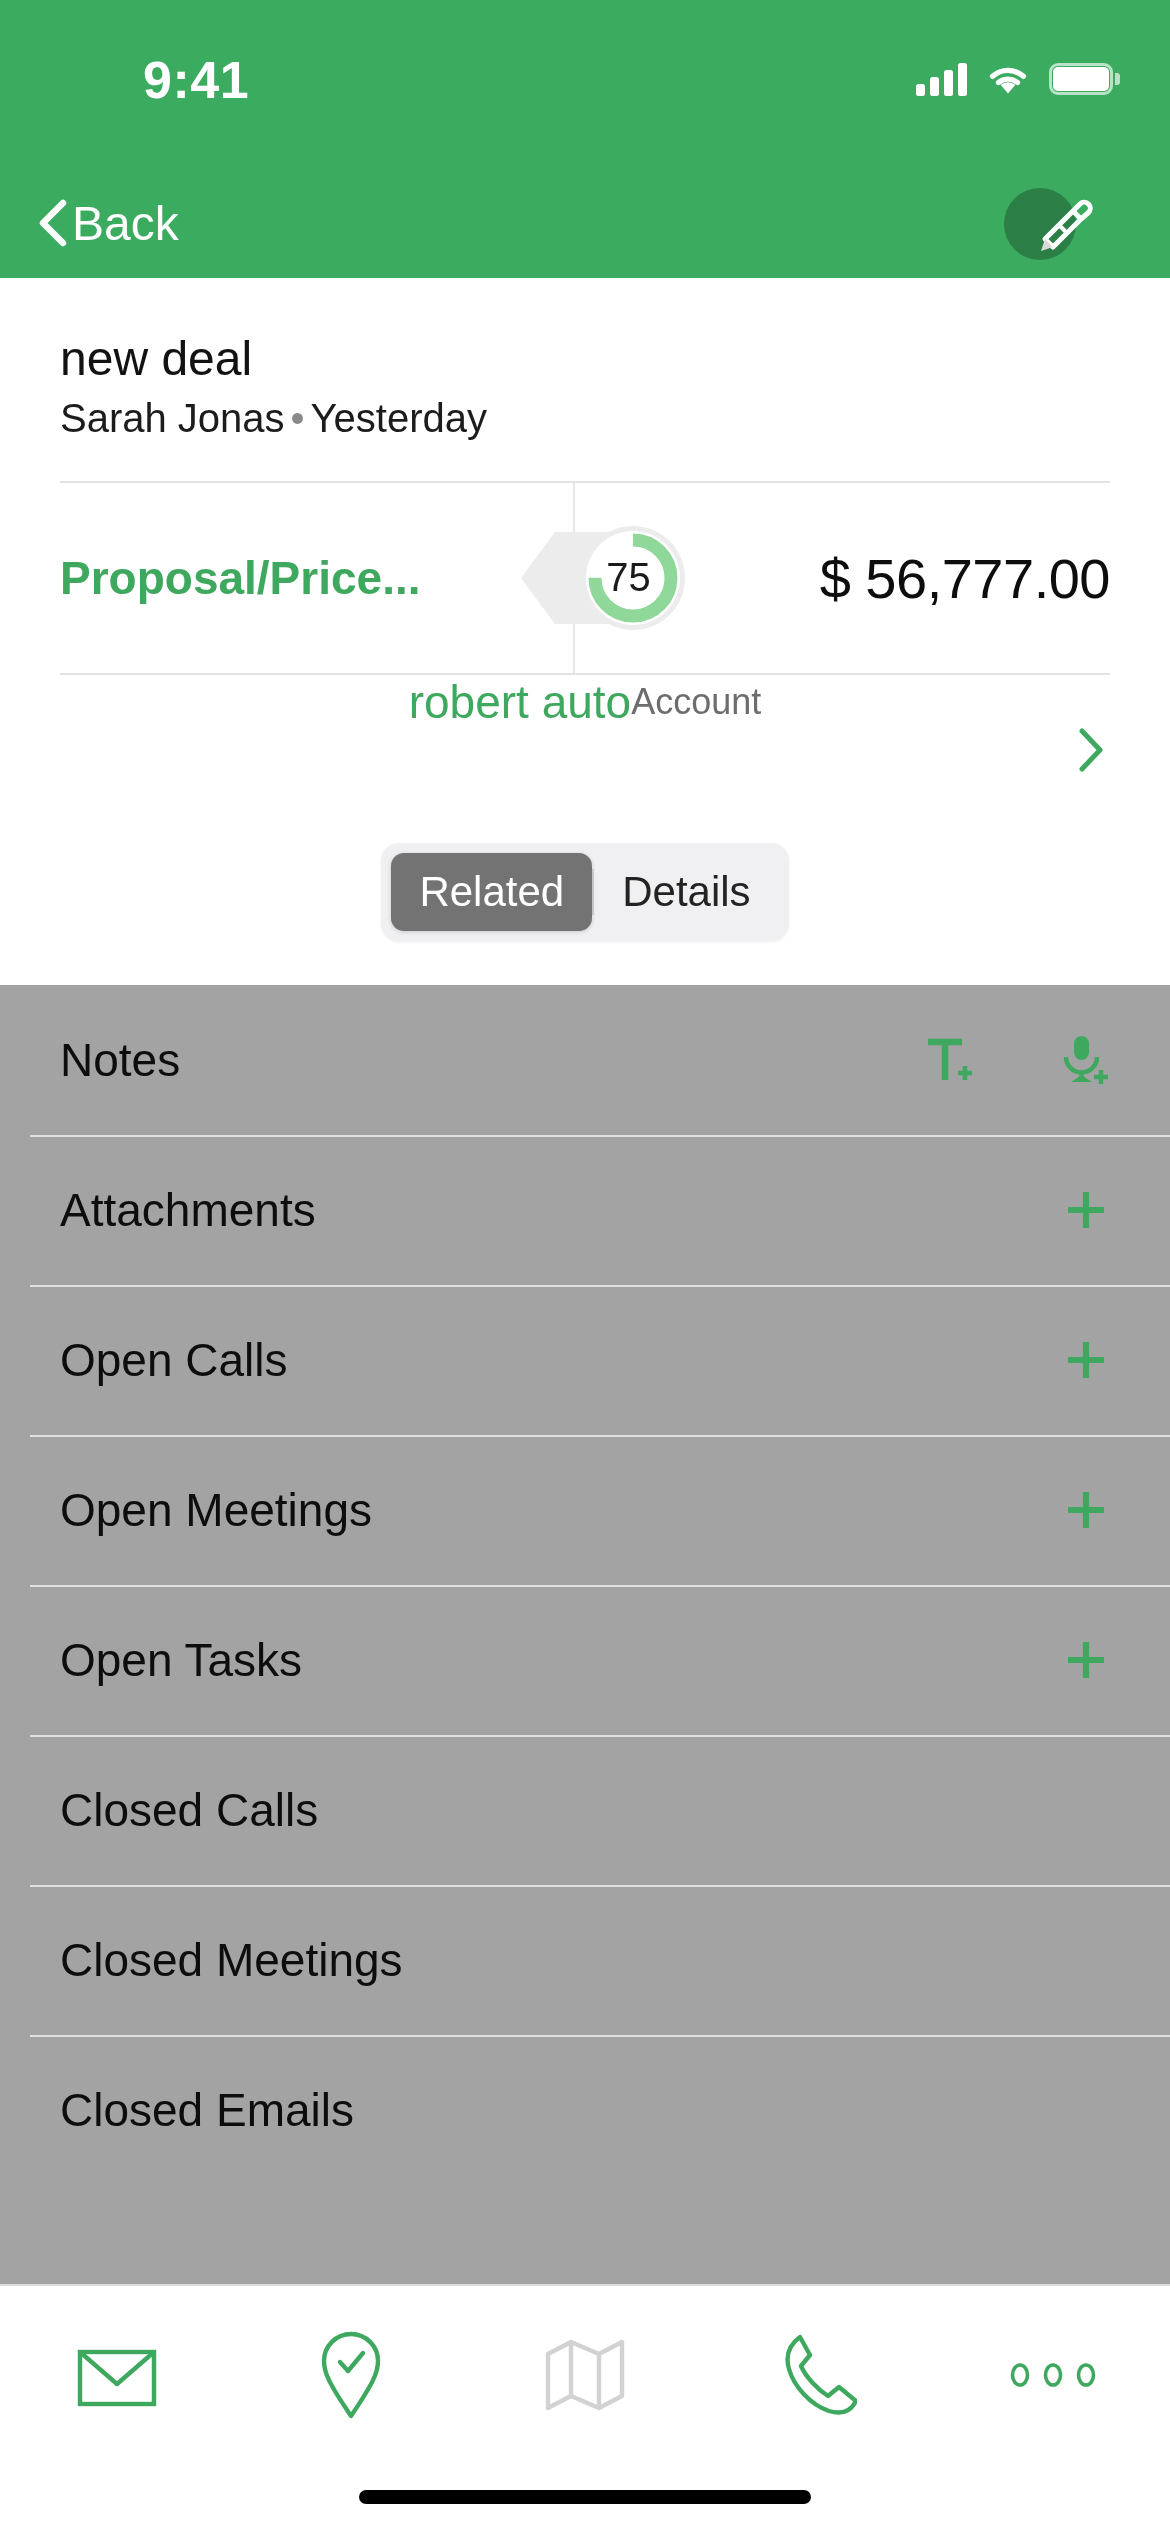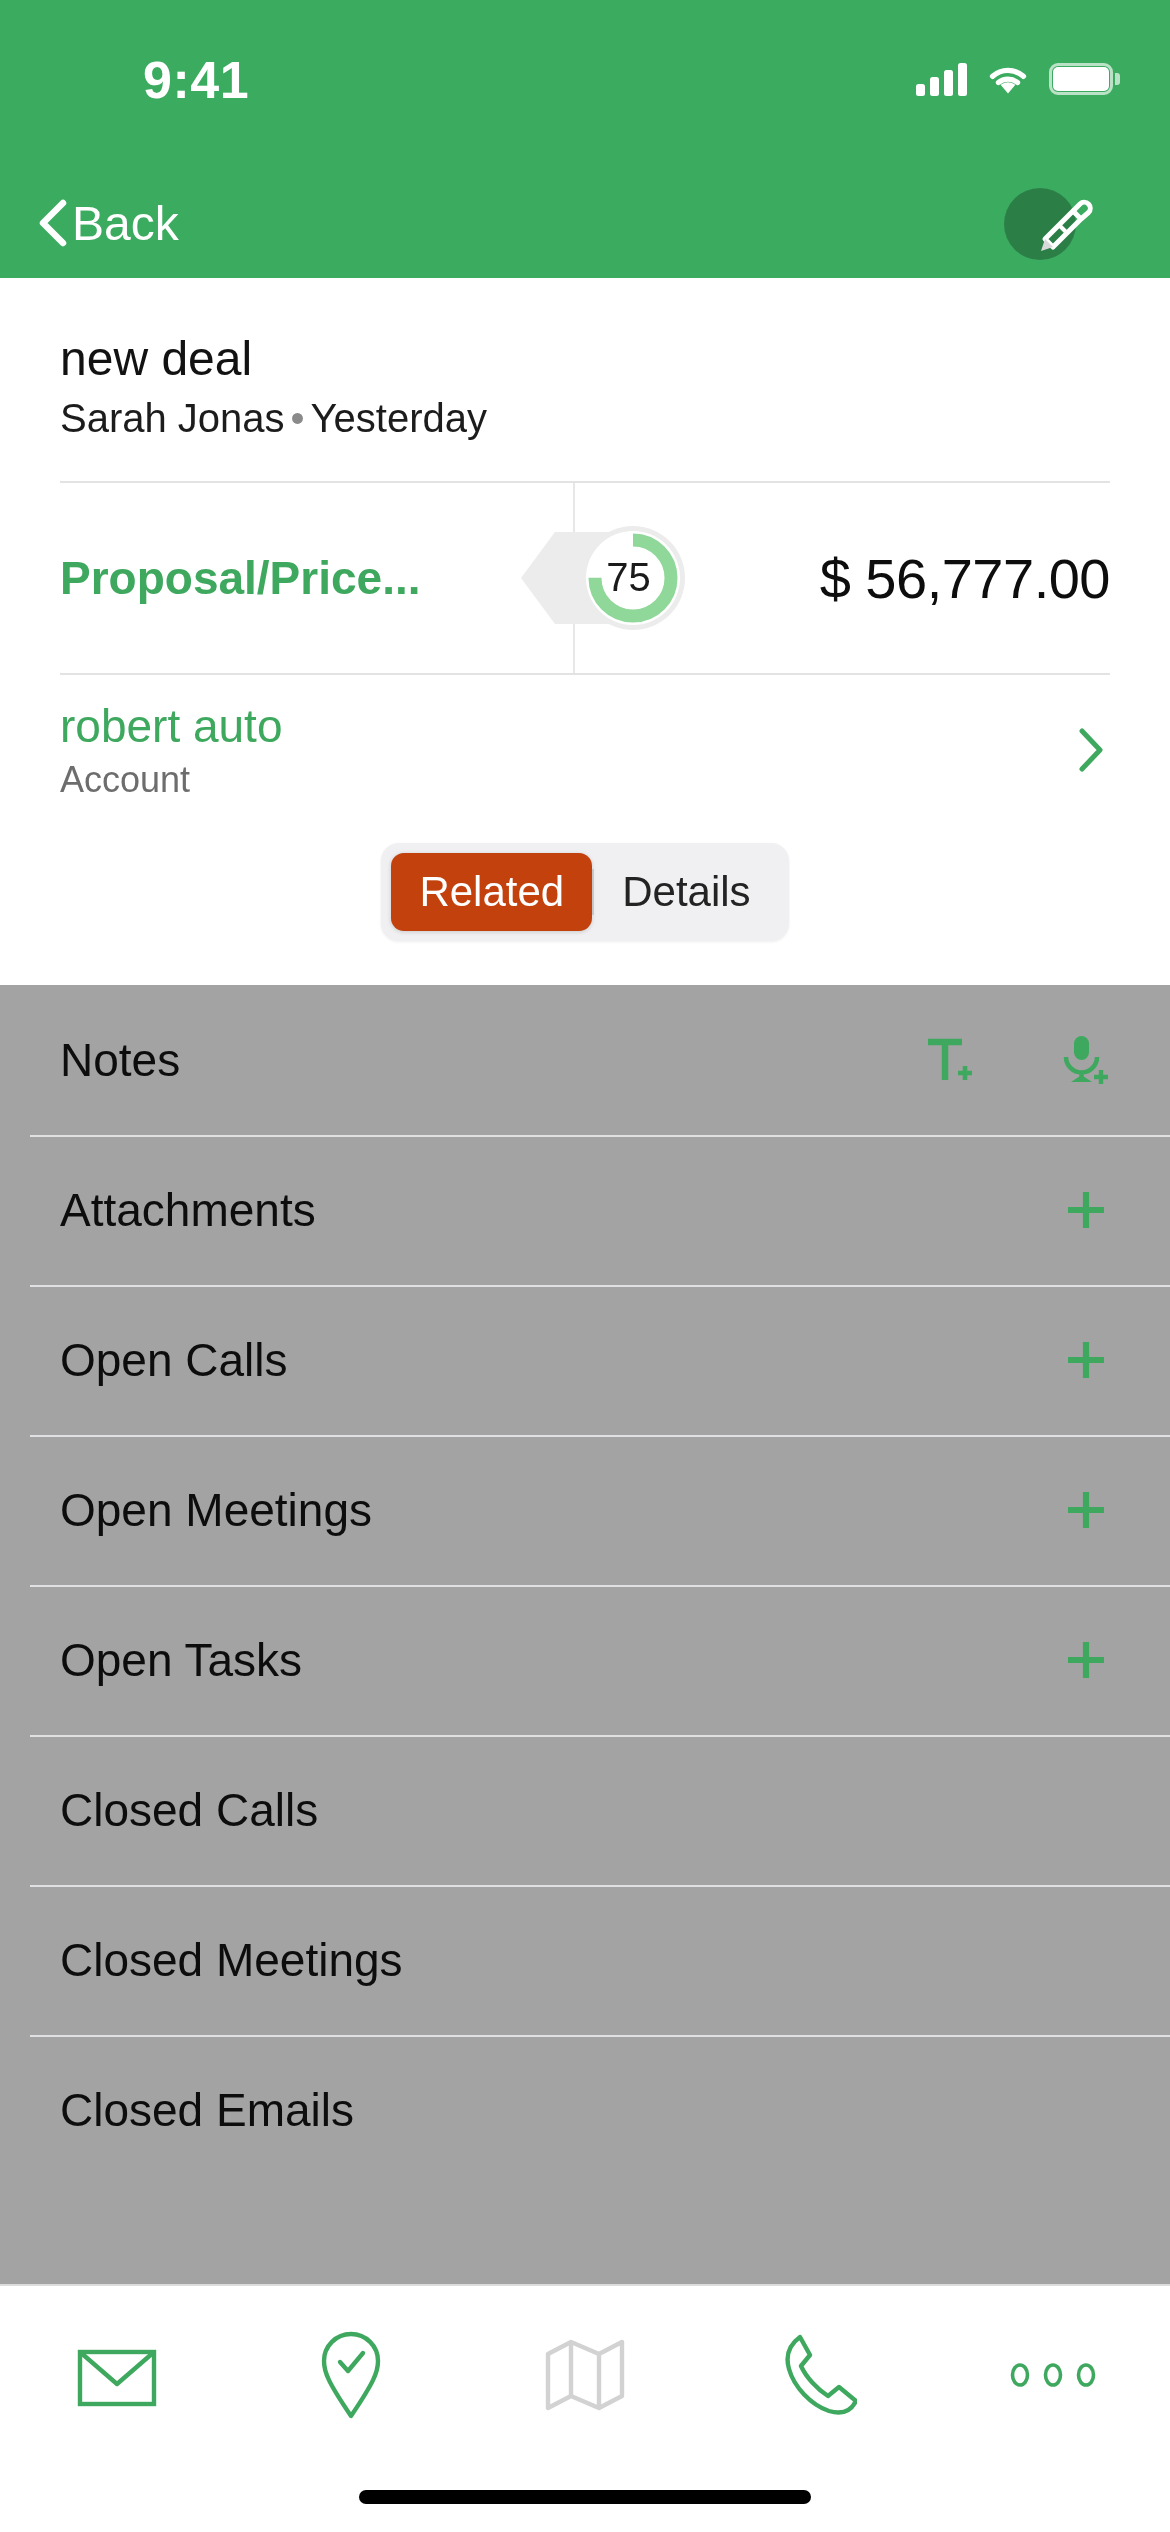--- a/index.html
+++ b/index.html
@@ -100,39 +100,39 @@
   }
   .stage-amount {
     position:absolute; right:0; top:50%; transform:translateY(-50%);
     font-size:56px; color:#0d0d0d; font-weight:400; letter-spacing:-0.5px;
     white-space:nowrap;
   }
 
   
   .acct-row {
     position:relative; height:150px; margin:0 60px;
-    display:flex; flex-direction:column; justify-content:center; cursor:pointer;
+    display:flex; justify-content:center; cursor:pointer;
   }
   .acct-name { font-size:46px; color:#3fa85f; }
   .acct-label { margin-top:6px; font-size:36px; color:#6d6d6d; }
   .acct-chev { position:absolute; right:4px; top:50%; transform:translateY(-50%); width:30px; height:46px; }
 
   
   .segwrap { padding:18px 0 30px 0; display:flex; justify-content:center; }
   .segment {
     display:flex; align-items:center; background:#f0f0f2;
     border-radius:18px; padding:10px; height:98px;
     box-shadow:0 1px 3px rgba(0,0,0,.07);
   }
   .seg {
     position:relative; display:flex; align-items:center; justify-content:center;
     height:78px; padding:0 28px; font-size:42px; color:#232323;
     border-radius:13px; cursor:pointer; white-space:nowrap;
   }
-  .seg.active { background:#c2410c; color:#ffffff; box-shadow:0 1px 4px rgba(0,0,0,.16); }
+  .seg.active { background:#737373; color:#ffffff; box-shadow:0 1px 4px rgba(0,0,0,.16); }
   .seg-div { width:2px; height:46px; background:#d3d3d6; flex:none; }
 
   
   .list {
     position:absolute; top:985px; left:0; width:1170px; height:1300px;
     background:#a3a3a3; overflow:hidden;
   }
   .lrow {
     position:relative; height:150px; display:flex; align-items:center;
     padding:0 60px; cursor:pointer;

